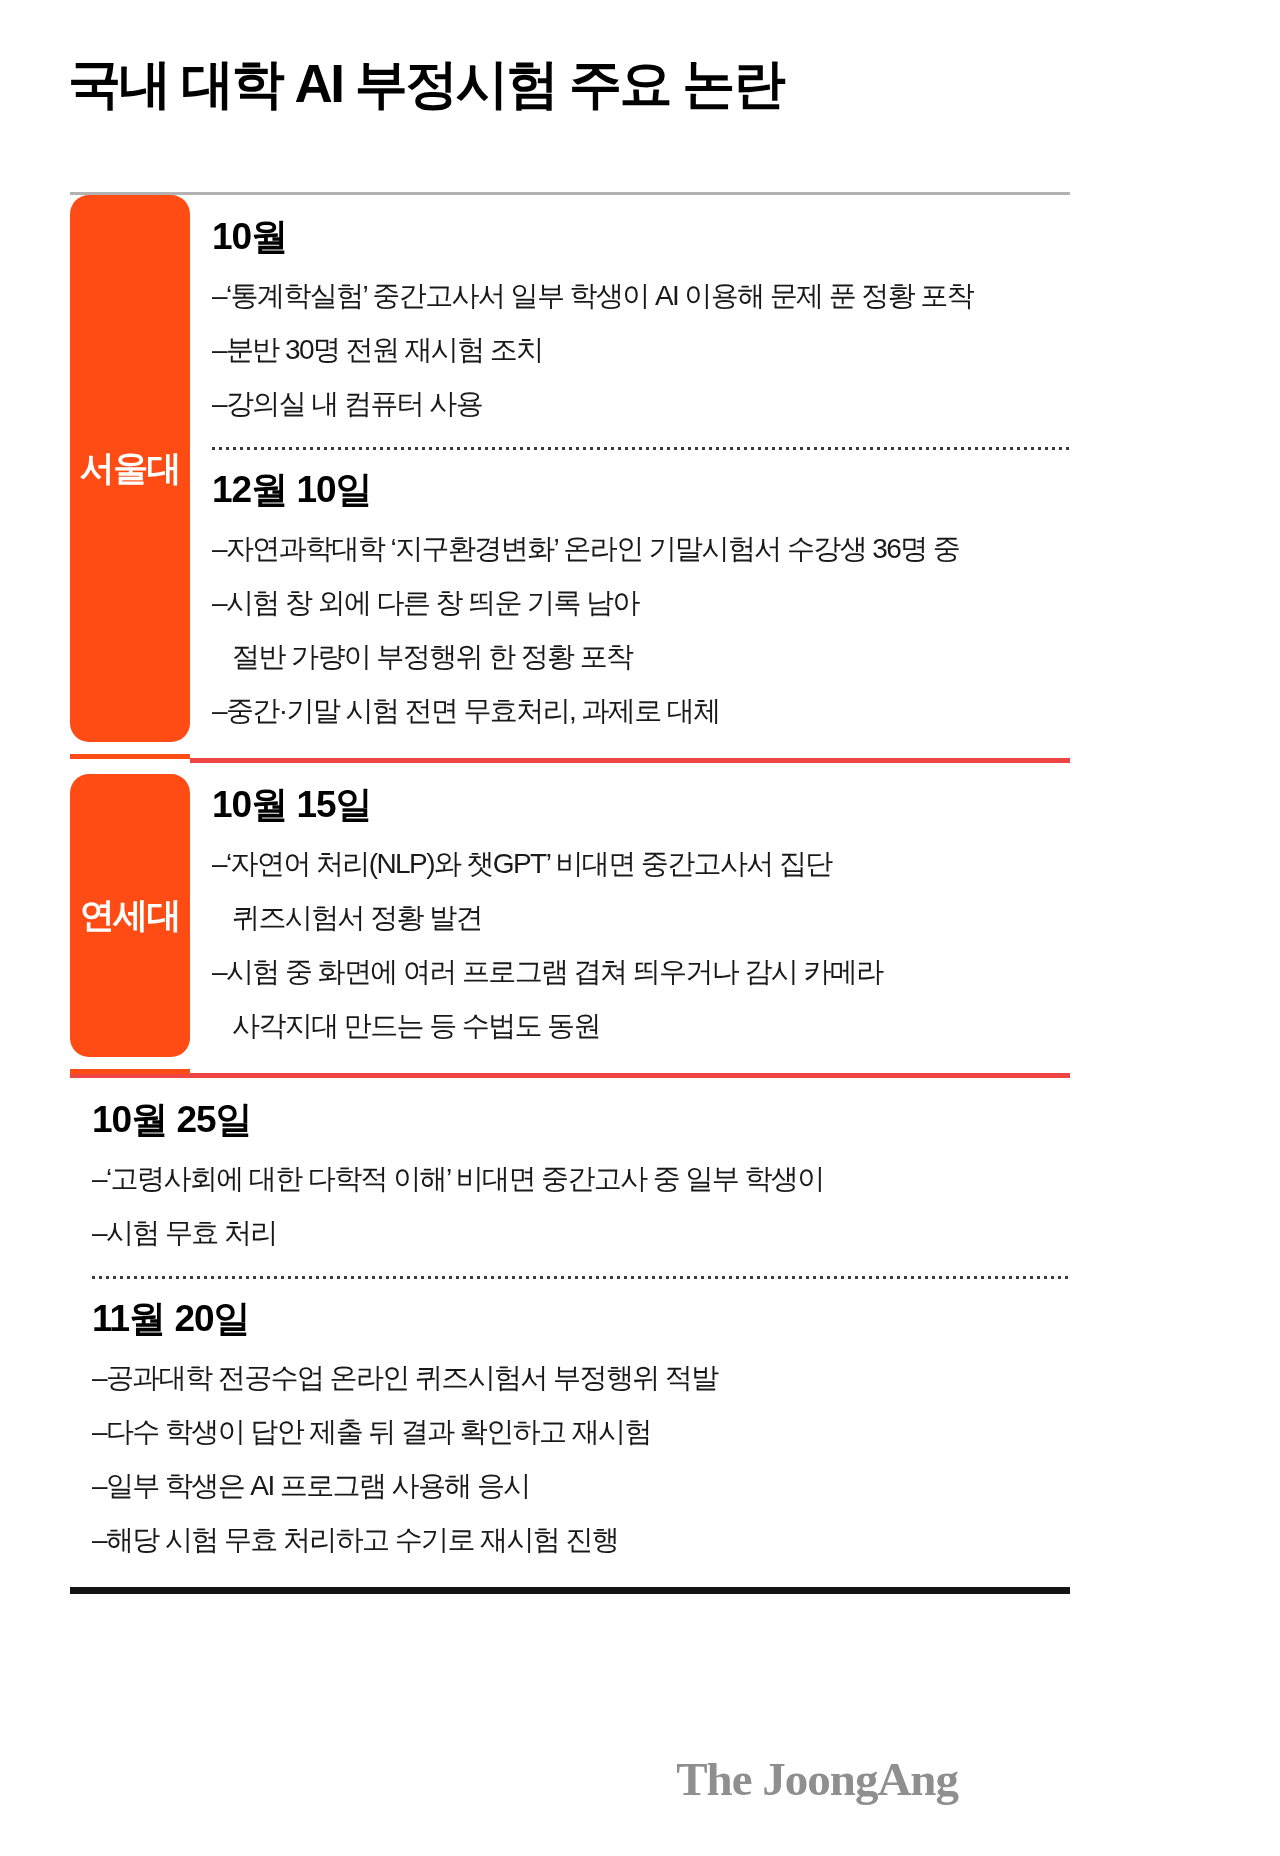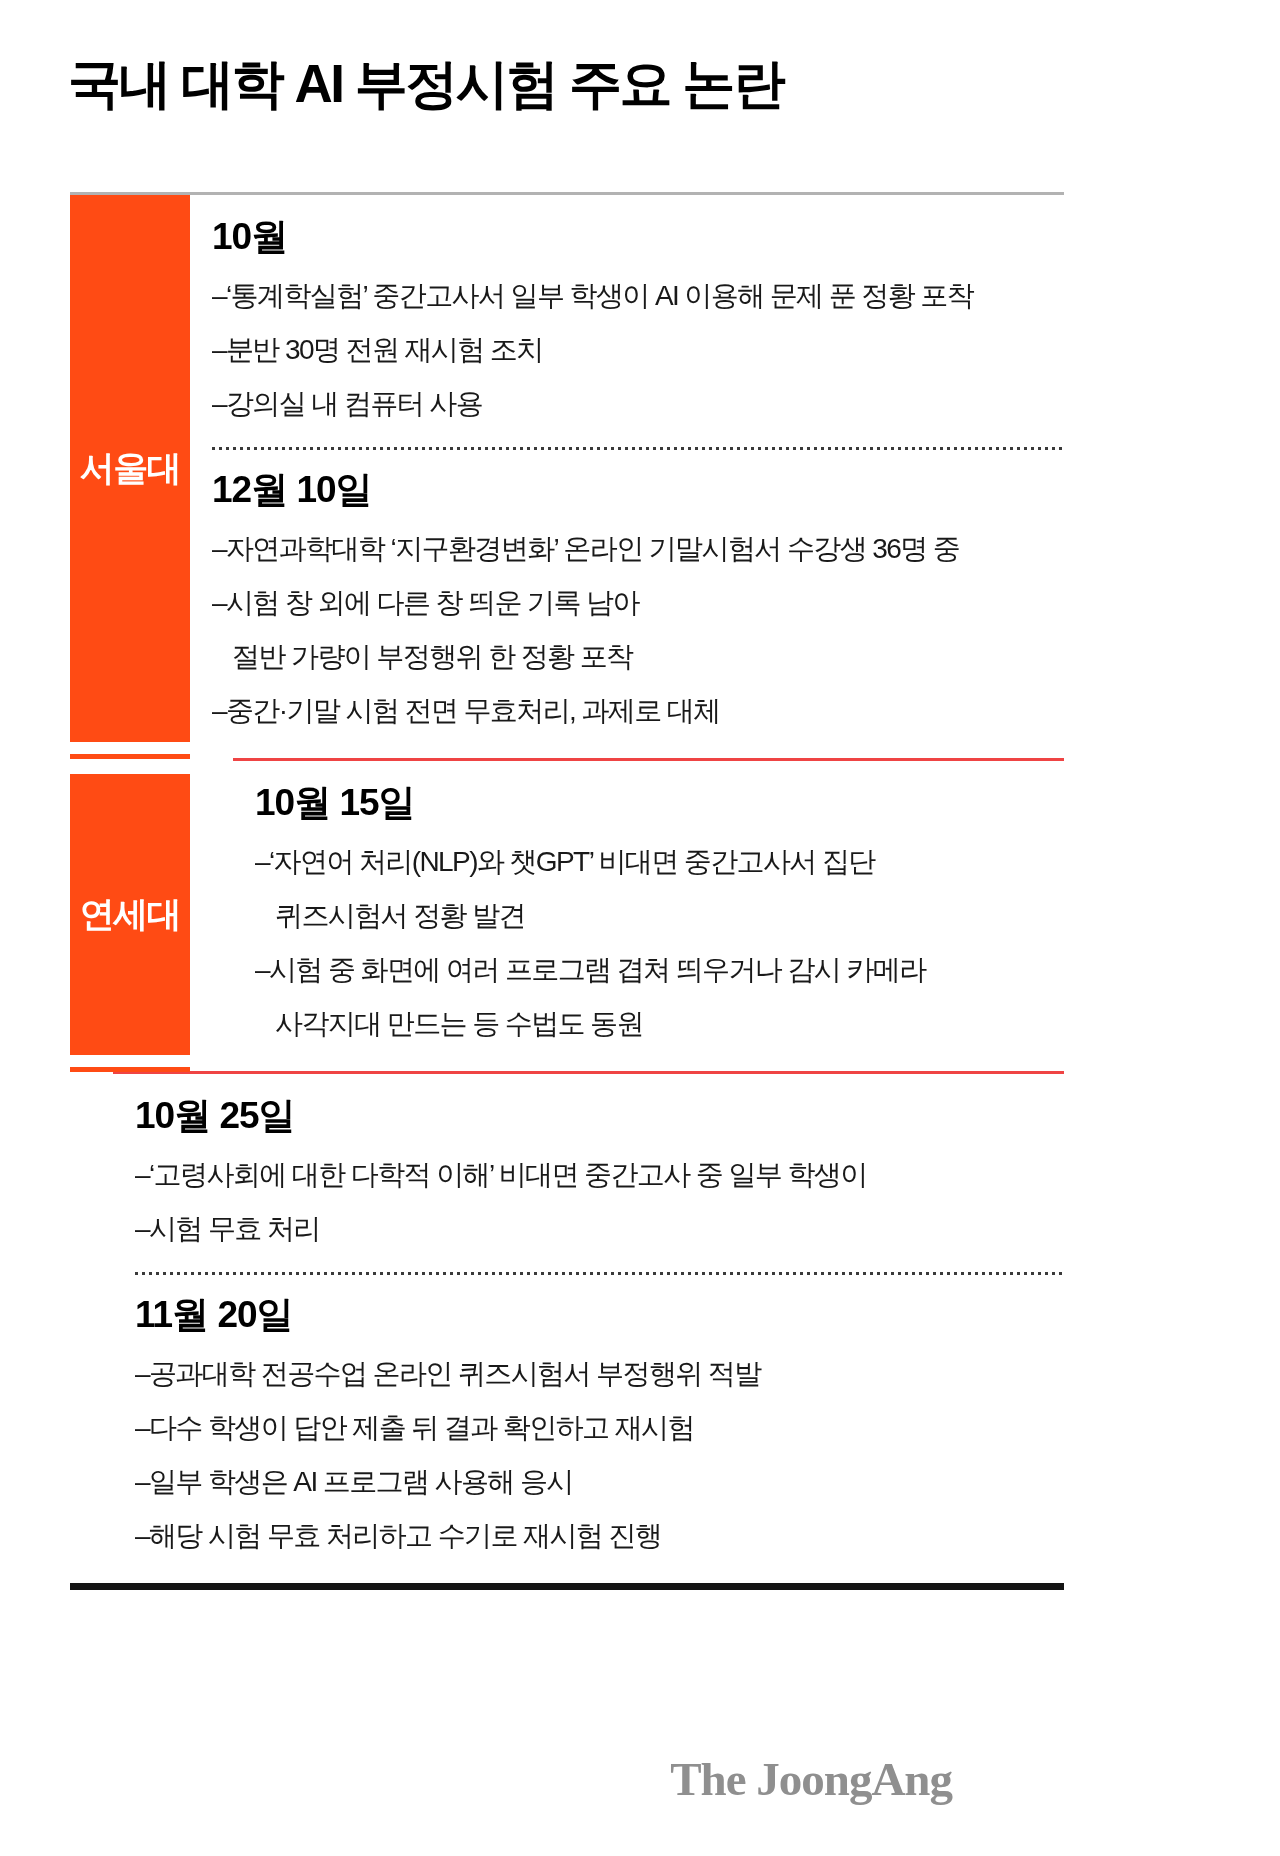--- a/index.html
+++ b/index.html
@@ -2,42 +2,43 @@
 <html style="--accent: #FF4B14; --divider-gray: #B2B2B2; --text-color: #191919; --logo-gray: #8F8F8F;"><head>
 <meta charset="utf-8">
 <style>
   html,body{margin:0;padding:0;background:#ffffff;}
   .page{
     position:relative;
     width:1064px;height:1856px;
     background:#ffffff;
     overflow:hidden;
     font-family:"Liberation Sans","DejaVu Sans",sans-serif;
+    padding-left:6px;
   }
   .page-title{
     position:absolute;left:68px;top:52px;
     margin:0;
     font-size:53px;font-weight:900;color:#000;
     letter-spacing:-2.5px;
     line-height:1.2;
   }
   .timeline-table{
     position:absolute;left:70px;top:192px;width:1145px;
     border-top:3px solid var(--divider-gray,#b2b2b2);
     border-bottom:7px solid #141414;
   }
   .section{display:flex;position:relative;}
-  .section.not-first .content-cell{border-top:3px solid #ef4444;margin-left:43px;}
+  .section.not-first .content-cell{border-top:5px solid #ef4444;}
   .uni-cell{
     flex:0 0 120px;width:120px;
     background:var(--accent,#FF4B14);
     display:flex;align-items:center;justify-content:center;
   }
   .section.not-first .uni-cell{margin-top:16px;}
-  .section.not-last .uni-cell{margin-bottom:16px;}
+  .section.not-last .uni-cell{margin-bottom:16px;border-radius:19px;}
   .gap-dash{
     position:absolute;left:0;top:-4px;width:120px;height:5px;
     background:var(--accent,#FF4B14);
   }
   .uni-label{
     color:#ffffff;font-size:35px;font-weight:800;letter-spacing:-1.5px;
   }
   .content-cell{flex:1;padding:20px 0 20px 22px;min-width:0;}
   .entry-date{
     font-size:37px;font-weight:800;color:#000;

